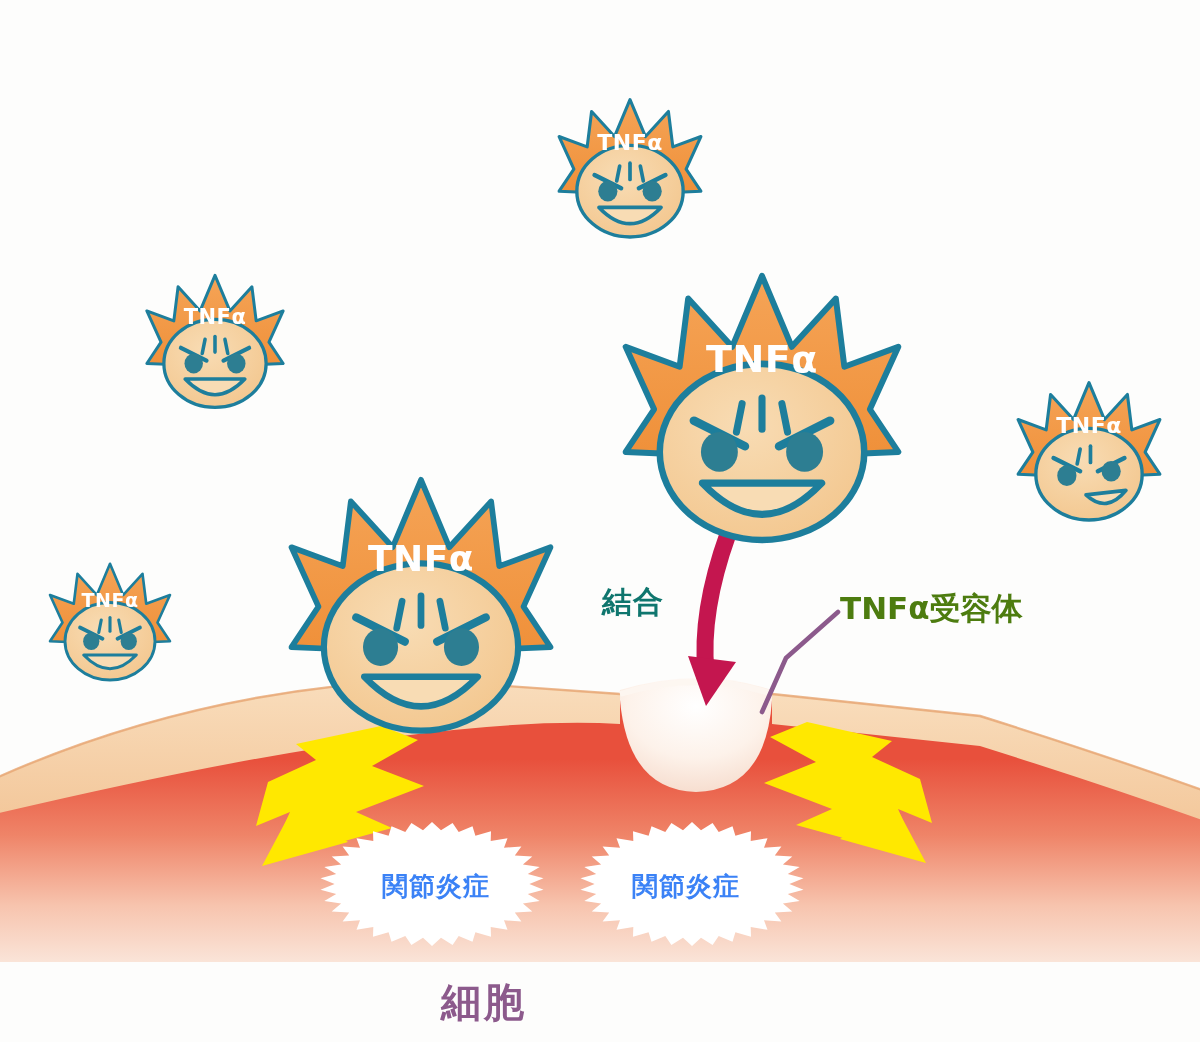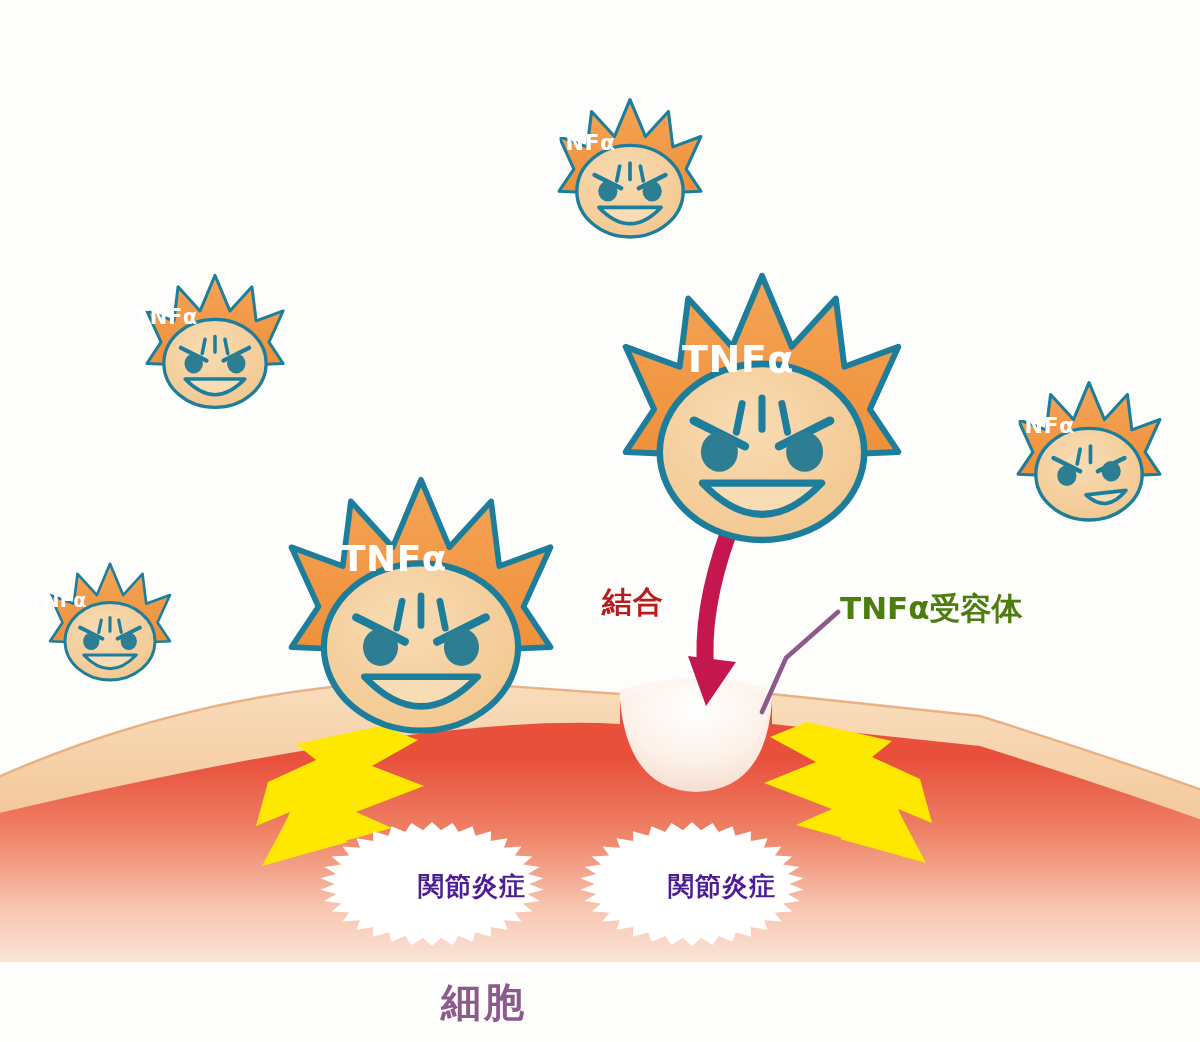--- a/index.html
+++ b/index.html
@@ -21,21 +21,21 @@
     position: absolute;
     white-space: nowrap;
     pointer-events: none;
   }
 
   
   .label-ketsugo {
     left: 602px; top: 582px;
     font-size: 30px;
     font-weight: bold;
-    color: #b91c1c;
+    color: #0f766e;
     letter-spacing: 1px;
     font-family: Liberation Mono, monospace;
   }
   .label-receptor {
     left: 840px; top: 588px;
     font-size: 31px;
     font-weight: bold;
     color: #4d7c0f;
     letter-spacing: 0px;
   }
@@ -44,34 +44,33 @@
     width: 968px;
     text-align: center;
     font-size: 40px;
     font-weight: bold;
     color: #8c5a8c;
     letter-spacing: 3px;
   }
   .badge-text {
     font-size: 26px;
     font-weight: bold;
-    color: #4c1d95;
+    color: #3b82f6;
     letter-spacing: 1px;
-    margin-left: 36px;
   }
   .badge-text.b1 { left: 382px; top: 869px; }
   .badge-text.b2 { left: 632px; top: 869px; }
 
   
   .tnf-cap {
     position: absolute;
     color: #ffffff;
     font-weight: bold;
     letter-spacing: 0.5px;
-    text-align: left;
+    text-align: center;
     pointer-events: none;
     font-family: "DejaVu Sans", "Liberation Sans", sans-serif;
   }
 </style>
 </head>
 <body>
 
 <div id="stage">
 
   <svg id="scene" viewBox="0 0 1200 1042" xmlns="http://www.w3.org/2000/svg">

